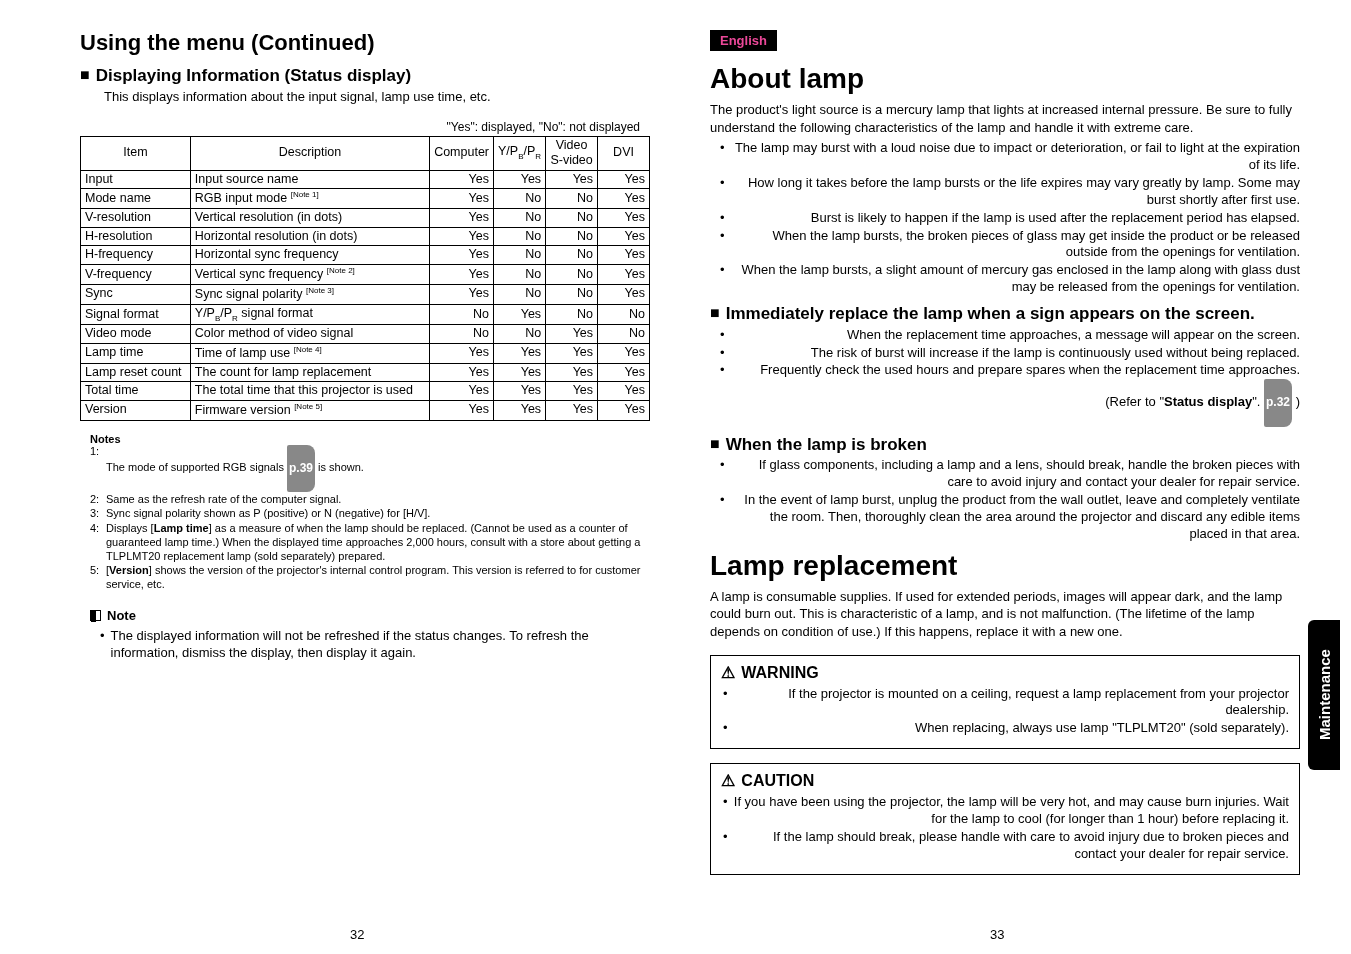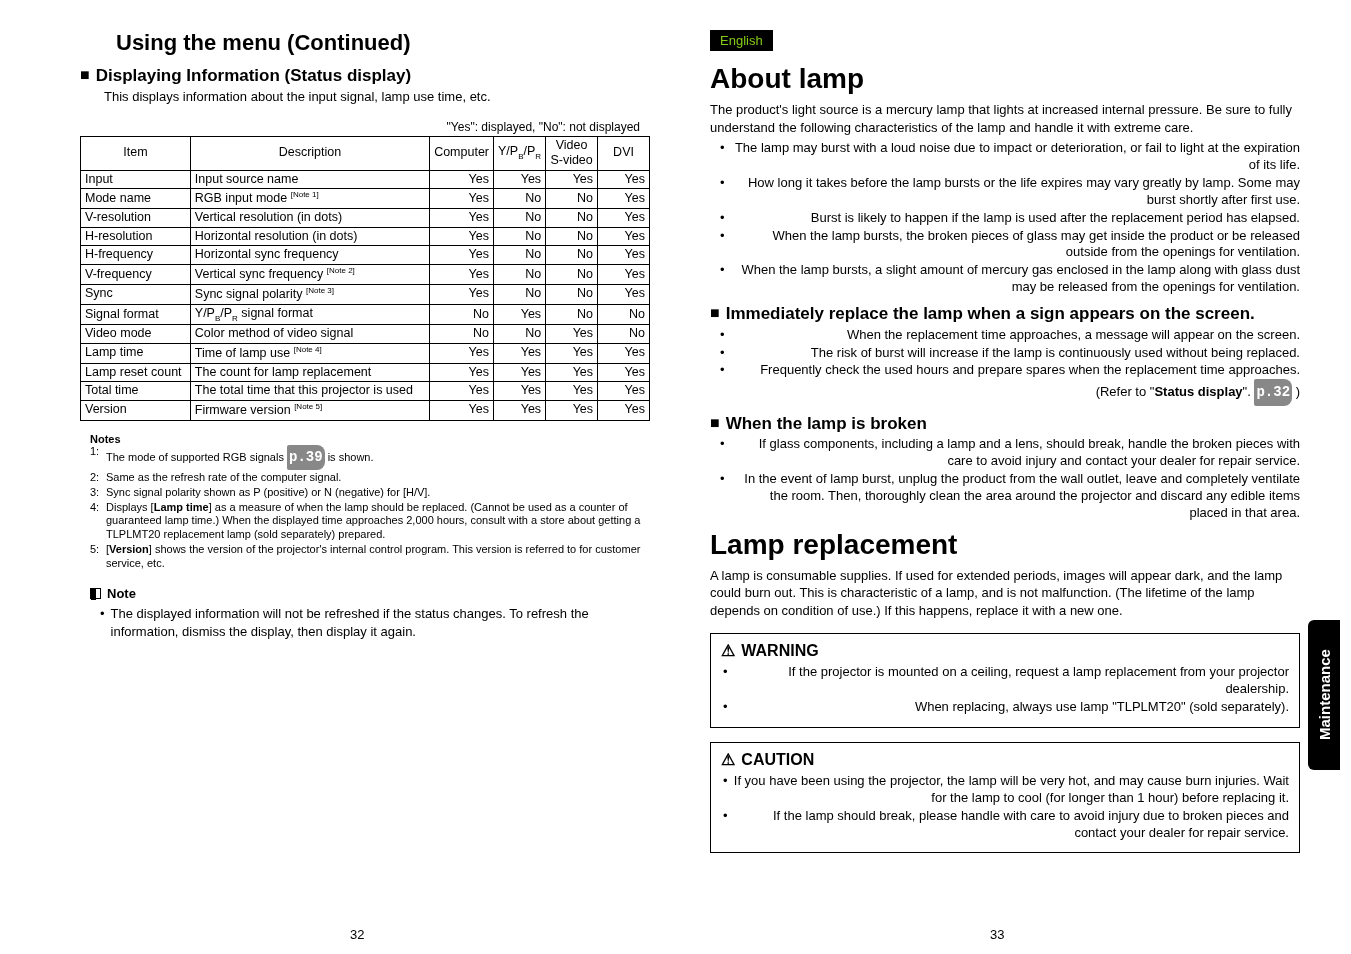--- a/index.html
+++ b/index.html
@@ -10,21 +10,21 @@
       background: #fff;
       width: 1351px;
       height: 954px;
       position: relative;
       padding: 30px 40px 20px 80px;
     }
     .two-col { display: flex; gap: 60px; }
     .left-col { width: 570px; }
     .right-col { width: 590px; position: relative; }
     
-    .h1 { font-size: 22px; font-weight: bold; margin-bottom: 10px; margin-left: 36px; }
+    .h1 { font-size: 22px; font-weight: bold; margin-bottom: 10px; }
     .h2-about { font-size: 28px; font-weight: bold; margin-bottom: 6px; margin-top: 12px; }
     .h2-replace { font-size: 28px; font-weight: bold; margin: 7px 0 6px 0; }
     .section-head { display: flex; align-items: flex-start; margin-bottom: 3px; margin-top: 8px; }
     .section-head .sq { font-size: 16px; font-weight: bold; margin-right: 6px; line-height: 1.1; }
     .section-head .txt { font-size: 17px; font-weight: bold; line-height: 1.15; }
     .intro-text { margin-left: 24px; margin-bottom: 16px; }
     .table-caption { font-size: 12px; text-align: right; margin: 0 10px 2px 0; }
     
     table { border-collapse: collapse; width: 100%; font-size: 12.5px; }
     th, td { border: 1px solid #000; padding: 1px 4px; vertical-align: middle; line-height: 1.25; }
@@ -46,29 +46,29 @@
     .note-icon { width: 11px; height: 11px; border: 1px solid #000; position: relative; margin-right: 6px; }
     .note-icon::after { content: ''; position: absolute; left: 0; top: 0; width: 5px; height: 11px; background: #000; }
     .note-label { font-weight: bold; font-size: 13px; }
     .note-bullet { display: flex; margin-left: 20px; margin-top: 4px; font-size: 13px; line-height: 1.35; }
     .note-bullet .b { margin-right: 6px; }
     
     .page-num { text-align: center; font-size: 13px; margin-top: 30px; }
     .page-num-left { position: absolute; bottom: 12px; left: 350px; }
     .page-num-right { position: absolute; bottom: 12px; left: 990px; }
     
-    .eng-tag { background: #000; color: #84cc16; padding: 3px 10px; font-size: 13px; font-weight: normal; display: inline-block; }
+    .eng-tag { background: #000; color: #ec4899; padding: 3px 10px; font-size: 13px; font-weight: bold; display: inline-block; }
     
     .about-intro { font-size: 13px; line-height: 1.35; margin-bottom: 4px; }
     ul.bullets { list-style: none; margin-left: 10px; }
     ul.bullets li { display: flex; font-size: 13px; line-height: 1.3; margin-bottom: 1px; }
     ul.bullets li .dot { margin-right: 6px; }
     ul.bullets li .lt { flex: 1; text-align: right; }
     
-    .pref { display: inline-block; background: #888; color: #fff; font-size: 14px; font-weight: bold; padding: 4px 2px; border-radius: 2px 8px 8px 2px; position: relative; vertical-align: middle; font-family: Liberation Mono, monospace; }
+    .pref { display: inline-block; background: #888; color: #fff; font-size: 12px; font-weight: bold; padding: 16px 2px; border-radius: 2px 8px 8px 2px; position: relative; vertical-align: middle; }
     
     .callout-box { border: 1.5px solid #000; padding: 8px 10px 10px 10px; margin-top: 14px; }
     .callout-title { font-size: 16px; font-weight: bold; display: flex; align-items: center; margin-bottom: 4px; }
     .warn-icon { display: inline-block; margin-right: 6px; font-size: 16px; line-height: 1; }
     
     .side-tab {
       position: absolute;
       right: -40px;
       top: 590px;
       width: 32px;

